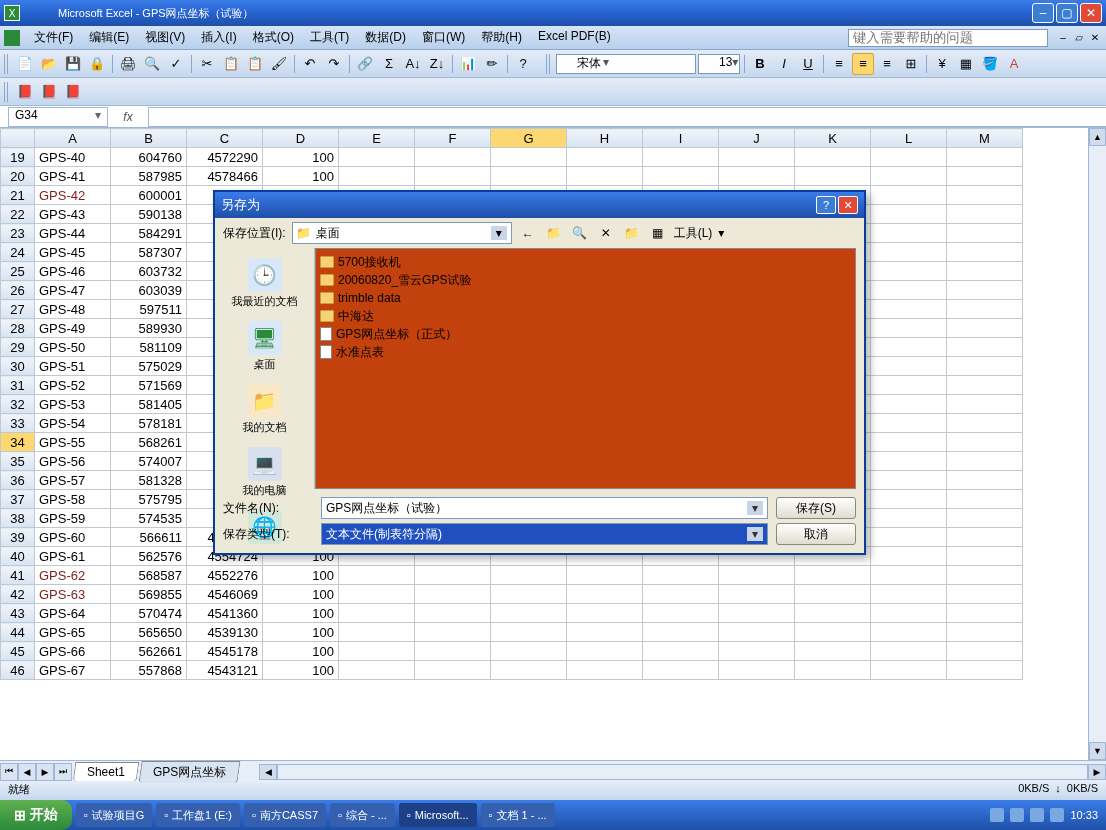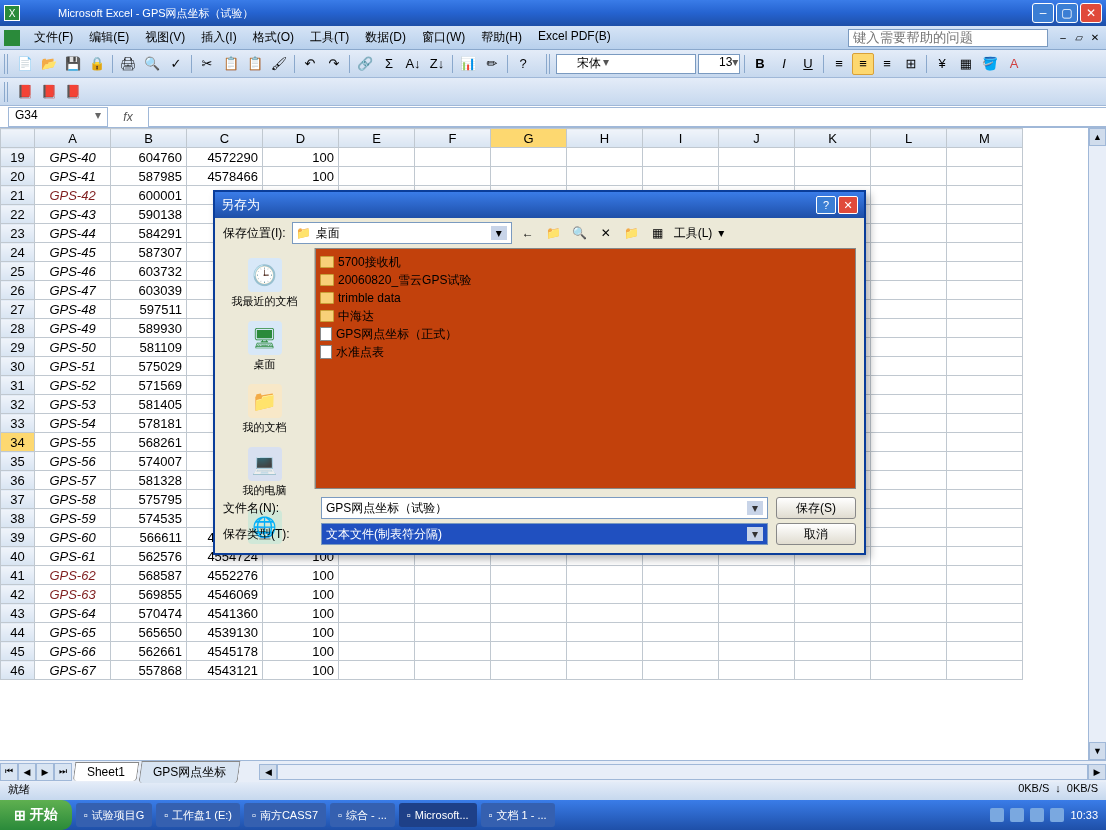--- a/index.html
+++ b/index.html
@@ -47,21 +47,21 @@
 .sheet-area { position: relative; height: calc(100% - 26px - 24px - 28px - 28px - 22px - 22px - 18px - 30px); display: flex; }
 .sheet-scroll { flex: 1; overflow: hidden; position: relative; }
 table.sheet { border-collapse: collapse; table-layout: fixed; }
 table.sheet th, table.sheet td { border: 1px solid #c0c8d0; height: 19px; font-size: 13px; padding: 0 4px; background: #fff; }
 table.sheet th { background: linear-gradient(#f0f4fa, #d8e4f2); text-align: center; font-weight: normal; }
 table.sheet th.corner { width: 34px; }
 table.sheet th.row-hdr { width: 34px; }
 table.sheet th.col-hdr { width: 76px; }
 table.sheet th.sel { background: #fdd870; }
 table.sheet td { text-align: right; }
-table.sheet td.txt { text-align: center; font-style: italic; }
+table.sheet td.txt { text-align: left; }
 table.sheet td.red { color: #7f1d1d; }
 .vscroll { width: 18px; background: #e8eef8; border-left: 1px solid #a0b8d8; display: flex; flex-direction: column; }
 .vscroll .arr { height: 18px; background: #d0dcec; border: 1px solid #a0b8d8; display: flex; align-items: center; justify-content: center; font-size: 9px; cursor: pointer; }
 .vscroll .track { flex: 1; background: #e8eef8; }
 
 
 .sheet-tabs { height: 22px; background: #e8eef8; display: flex; align-items: center; border-top: 1px solid #a0b8d8; }
 .tab-nav { display: flex; }
 .tab-nav-btn { width: 18px; height: 18px; border: 1px solid #a0b8d8; background: #d8e4f2; font-size: 9px; display: flex; align-items: center; justify-content: center; cursor: pointer; }
 .tab { padding: 2px 12px; background: #fff; border: 1px solid #888; border-bottom: none; margin-left: 2px; cursor: pointer; font-size: 12px; border-radius: 0 0 4px 4px; transform: skewX(-8deg); }

